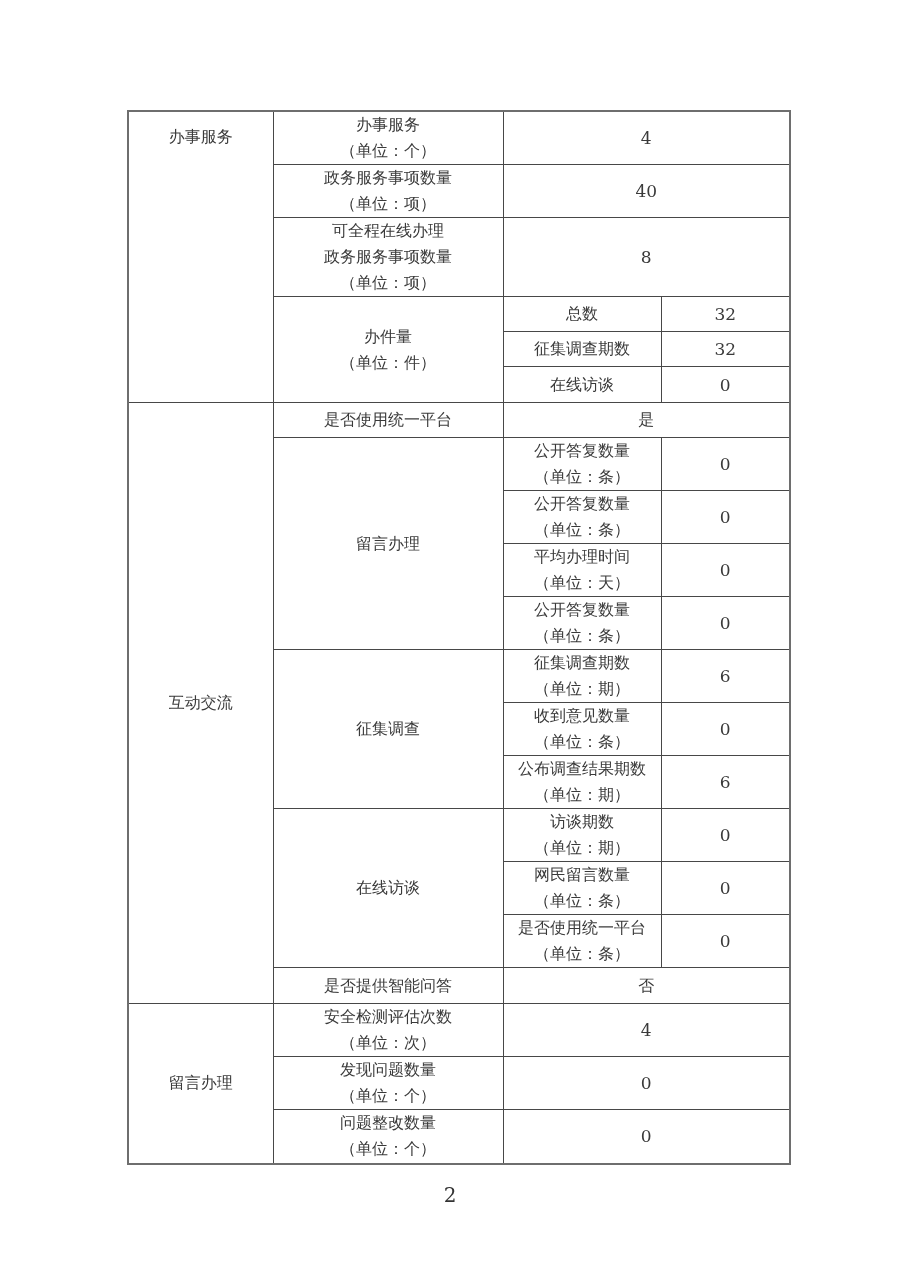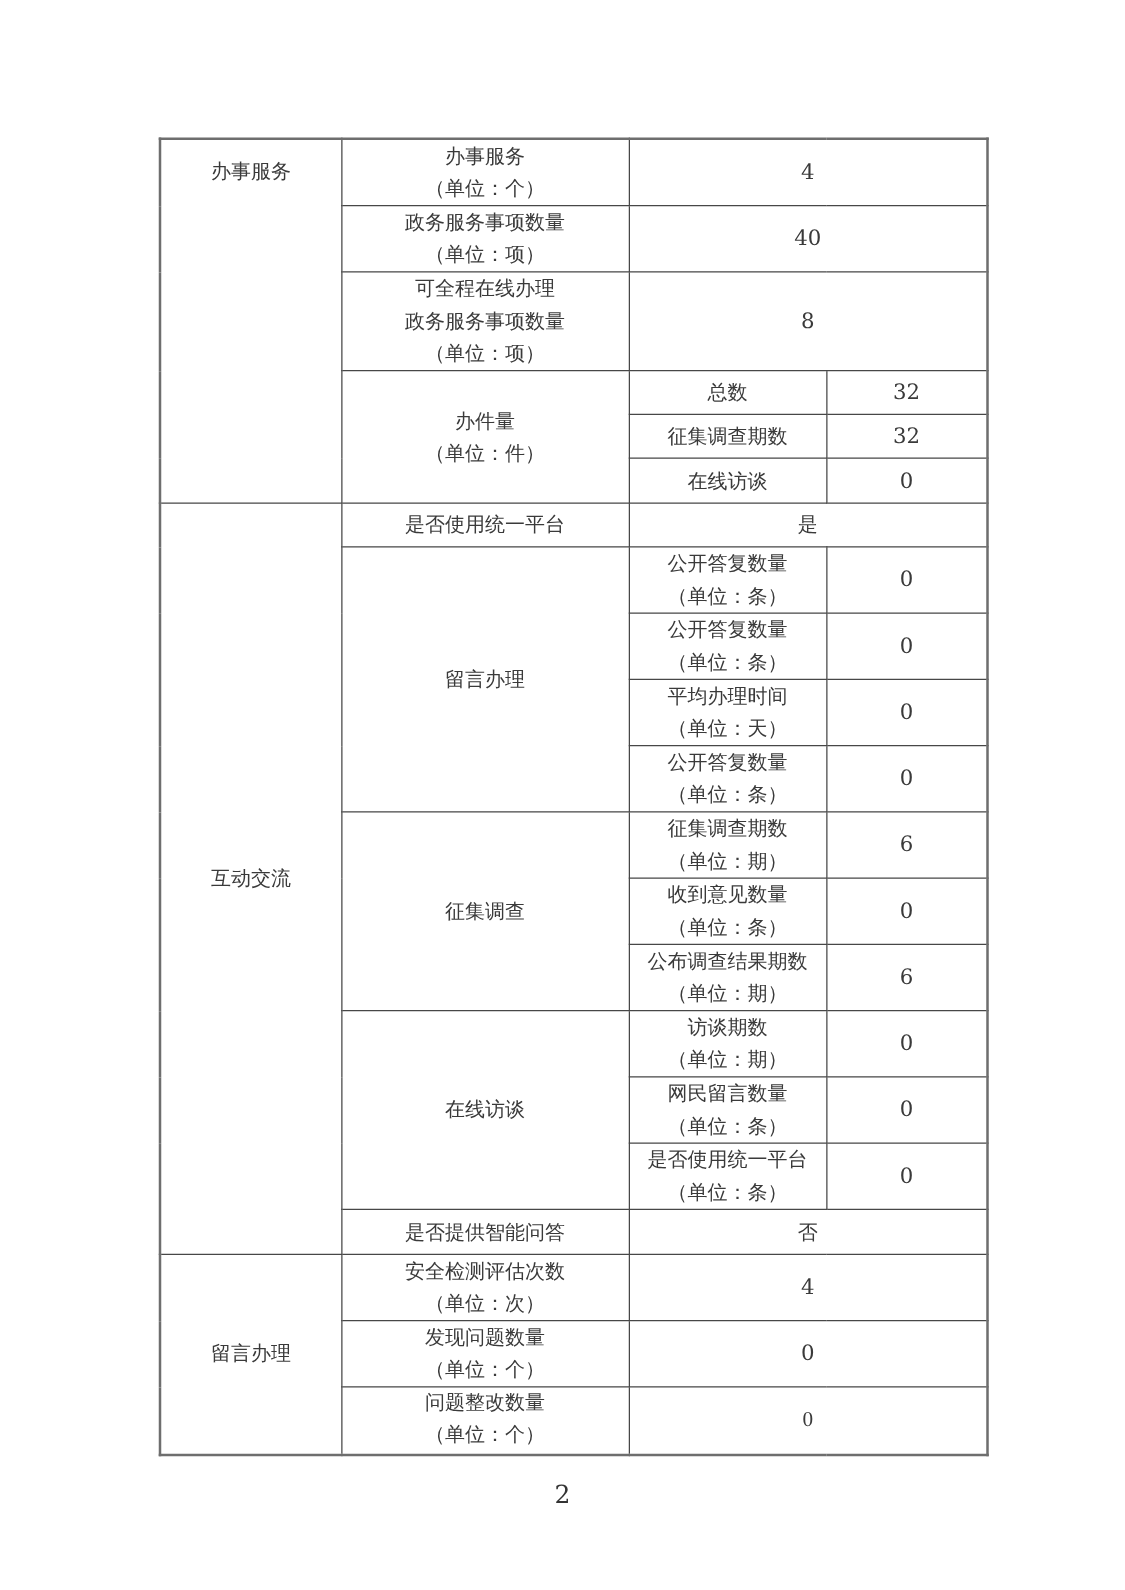--- a/index.html
+++ b/index.html
@@ -32,21 +32,21 @@
     padding: 0 2px;
     overflow: hidden;
   }
   .report td.num { font-size: 17px; }
   .vtop { vertical-align: top !important; padding-top: 12px !important; margin-left: 44px; }
   tr.h35 { height: 35px; }
   tr.h36 { height: 36px; }
   tr.h51 { height: 51px; }
   tr.h52 { height: 52px; }
   tr.h53 { height: 53px; }
-  tr.h54 { height: 54px; font-family: Liberation Serif, serif; }
+  tr.h54 { height: 54px; }
   tr.h77 { height: 77px; }
   .pageno {
     position: absolute;
     left: 0;
     right: 0;
     top: 1183px;
     text-align: center;
     font-size: 20px;
     color: #333333;
   }

